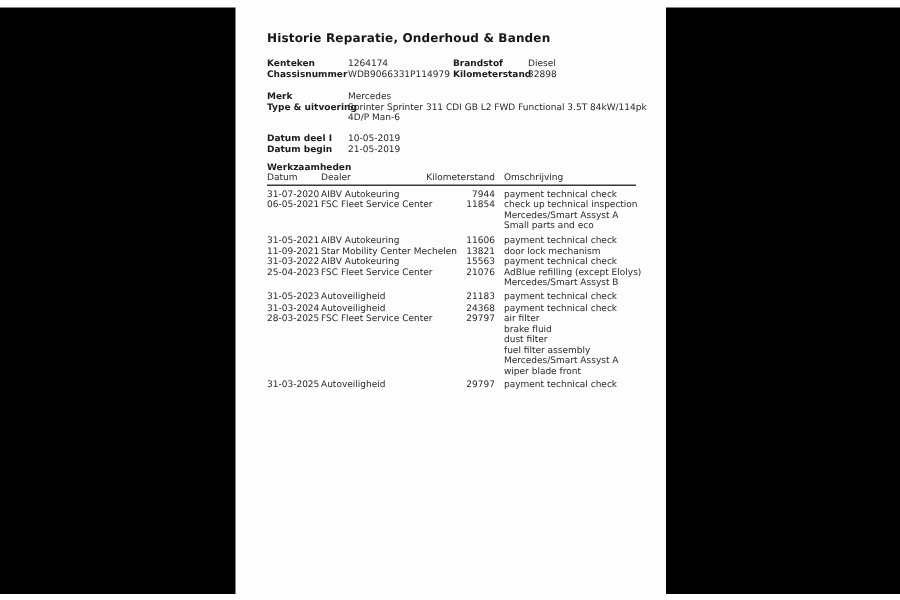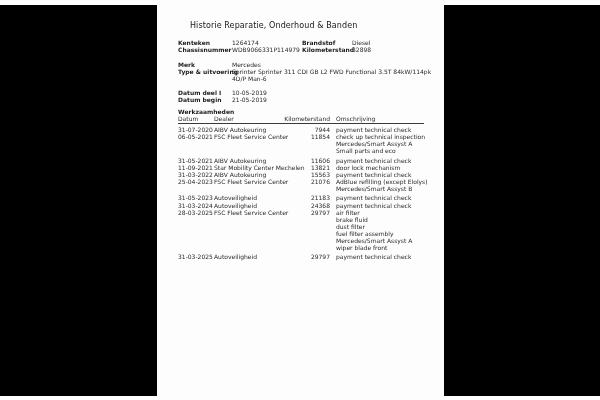--- a/index.html
+++ b/index.html
@@ -3,21 +3,21 @@
 <meta charset="utf-8">
 <style>
   html,body{margin:0;padding:0;width:600px;height:400px;background:#000;overflow:hidden;
     font-family:"DejaVu Sans","Liberation Sans",sans-serif;}
   .strip{position:absolute;left:0;width:600px;background:#fff;}
   .strip.top{top:0;height:5px;}
   .strip.bottom{bottom:0;height:4px;}
   .page{position:absolute;left:157px;top:0;width:287px;height:400px;background:#fdfdfd;color:#2a2a2a;}
   .abs{position:absolute;}
   .b{font-weight:700;color:#1d1d1d;}
-  .title{top:21px;left:21px;font-size:8px;font-weight:400;color:#161616;white-space:nowrap;letter-spacing:.1px;margin-left:12px;}
+  .title{top:21px;left:21px;font-size:8px;font-weight:700;color:#161616;white-space:nowrap;letter-spacing:.1px;}
   .block{left:21px;width:250px;font-size:6px;}
   .irow{position:relative;height:7px;line-height:7px;}
   .irow span{position:absolute;white-space:nowrap;top:0;}
   .c-l1{left:0;} .c-v1{left:54px;} .c-l2{left:124px;} .c-v2{left:174px;}
   .info1{top:39px;}
   .merkrow{top:61px;}
   .typerow{top:68px;}
   .datums{top:89px;}
   .section{top:108px;left:21px;font-size:6px;}
   .thead{top:115px;left:21px;width:246px;height:8px;border-bottom:1px solid #3a3a3a;font-size:6px;}

